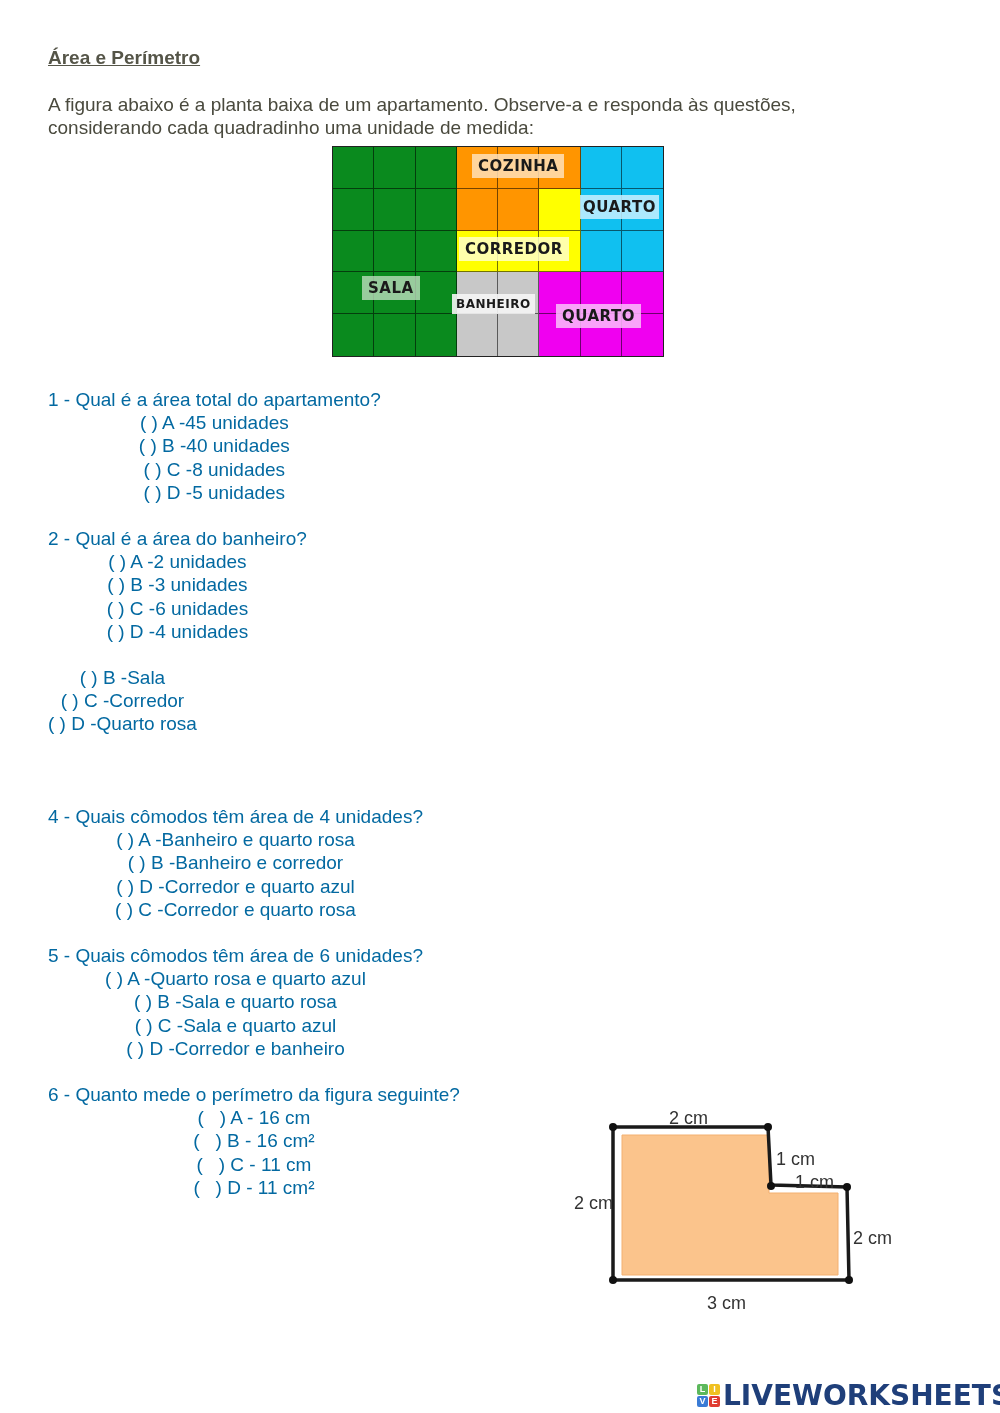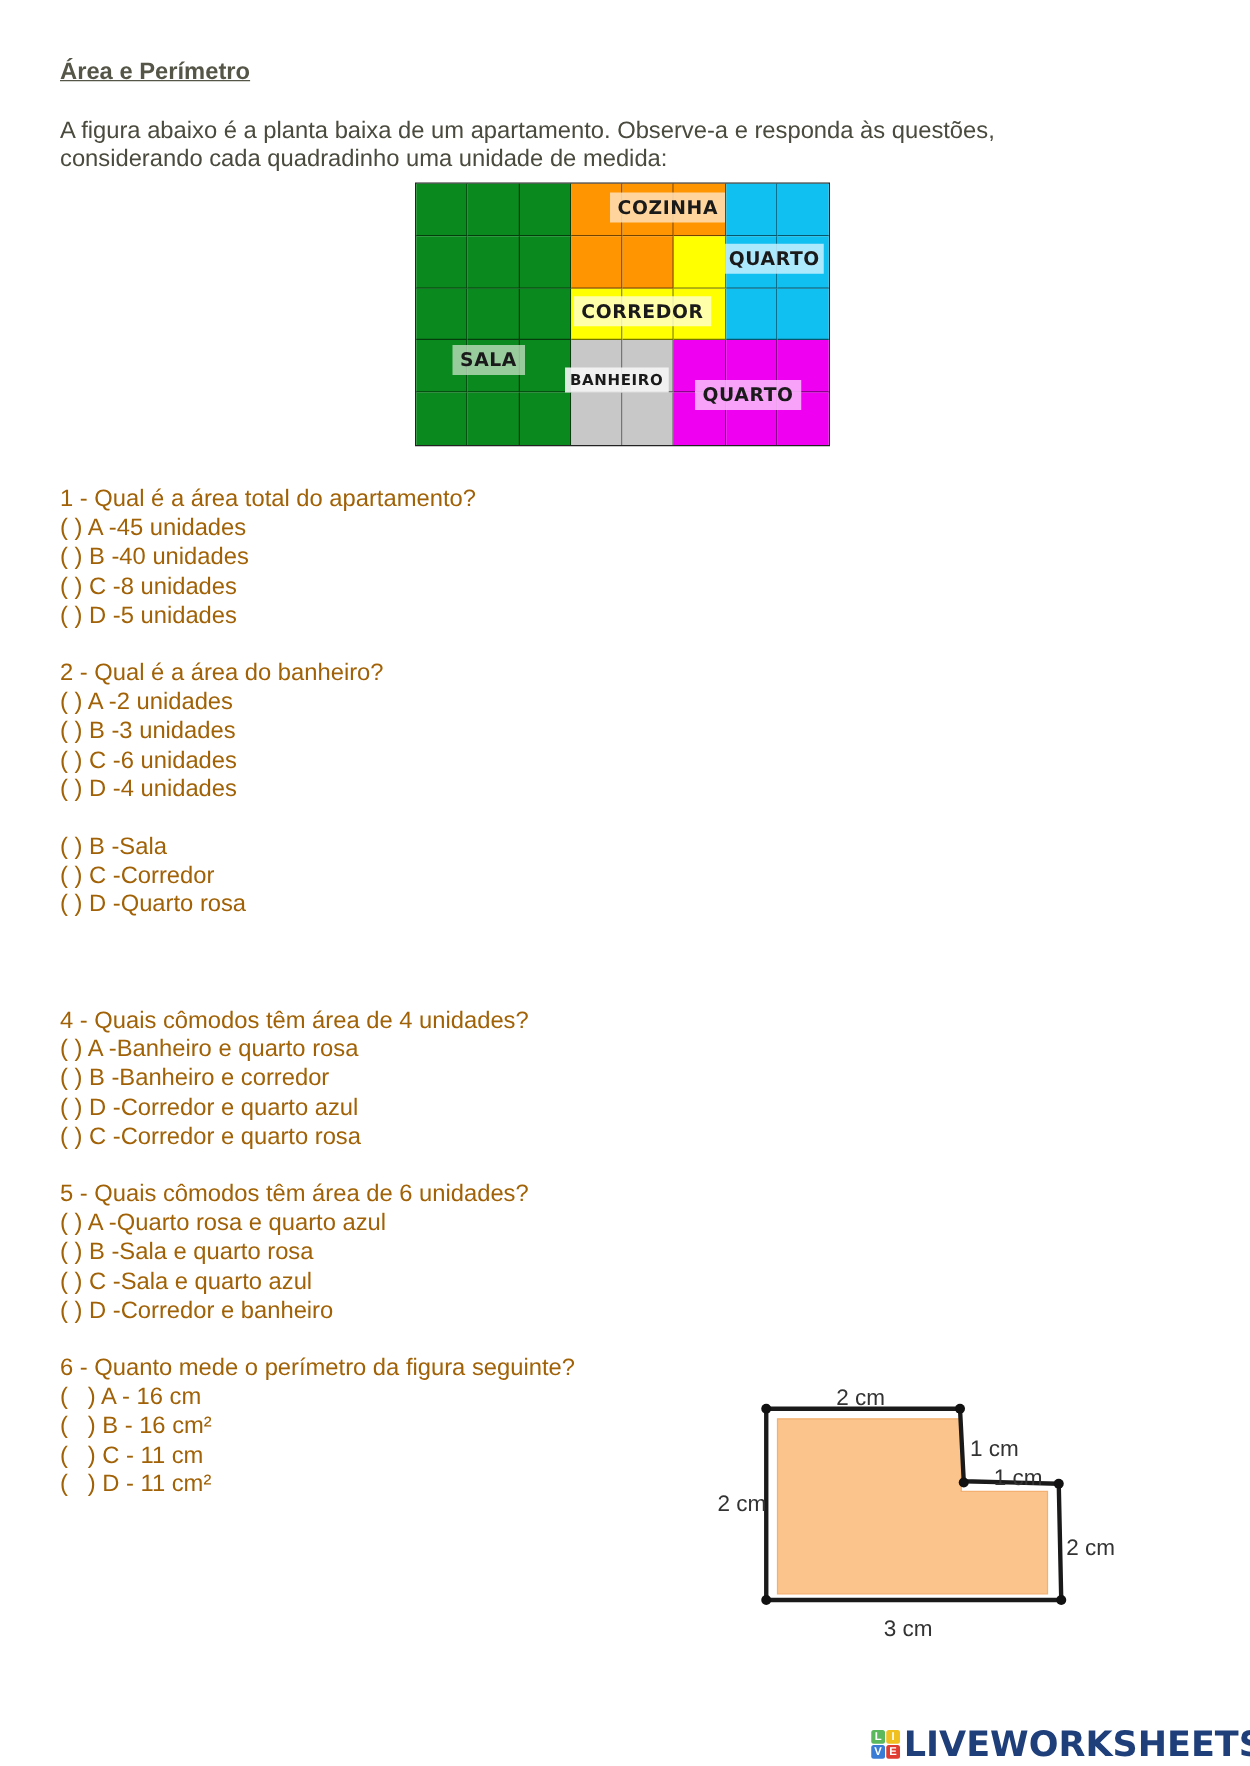--- a/index.html
+++ b/index.html
@@ -7,21 +7,21 @@
          font-family:"Liberation Sans", sans-serif; color:#4a4a3e; }
   .title { position:absolute; left:48px; top:47px; font-size:19px; font-weight:bold;
            text-decoration:underline; color:#555548; }
   .intro { position:absolute; left:48px; top:93px; font-size:19px; line-height:23px; color:#4a4a3e; width:900px; }
   .plan { position:absolute; left:332px; top:146px; width:332px; height:211px;
           display:grid; grid-template-columns:repeat(8,1fr); grid-template-rows:repeat(5,1fr);
           border:1px solid #222; box-sizing:border-box; }
   .cell { border-right:1px solid rgba(0,0,0,0.55); border-bottom:1px solid rgba(0,0,0,0.55); box-sizing:border-box; }
   .plan-label { position:absolute; font-family:"DejaVu Sans", sans-serif; font-weight:bold;
                 color:#1a1a1a; padding:3px 6px; font-size:15px; letter-spacing:0.5px; }
-  .q { position:absolute; left:48px; font-size:19px; line-height:23.2px; color:#a16207; }
+  .q { position:absolute; left:48px; font-size:19px; line-height:23.2px; color:#0369a1;text-align:center; }
   .q div { white-space:pre; }
   .figure { position:absolute; left:570px; top:1100px; width:330px; height:220px; }
   .dim { position:absolute; font-size:18px; color:#333; }
   .logo { position:absolute; left:697px; top:1379px; display:flex; align-items:center; }
   .logo-grid { display:grid; grid-template-columns:11px 11px; grid-template-rows:11px 11px; gap:1px; margin-right:3px; }
   .logo-grid span { font-size:9px; font-weight:bold; color:#fff; text-align:center; line-height:11px; border-radius:2px; }
   .logo-text { font-size:28px; font-weight:bold; color:#1f3f7a; letter-spacing:0px; font-family:"DejaVu Sans", sans-serif; }
 </style>
 </head>
 <body>
@@ -68,21 +68,21 @@
     <div class="cell" style="background: rgb(10, 138, 30); border-bottom: none;"></div>
     <div class="cell" style="background: rgb(10, 138, 30); border-bottom: none;"></div>
     <div class="cell" style="background: rgb(10, 138, 30); border-bottom: none;"></div>
     <div class="cell" style="background: rgb(200, 200, 200); border-bottom: none;"></div>
     <div class="cell" style="background: rgb(200, 200, 200); border-bottom: none;"></div>
     <div class="cell" style="background: rgb(240, 0, 240); border-bottom: none;"></div>
     <div class="cell" style="background: rgb(240, 0, 240); border-bottom: none;"></div>
     <div class="cell" style="background: rgb(240, 0, 240); border-right: none; border-bottom: none;"></div>
   </div>
 <div class="plan-label" style="left:362px;top:248px;background:rgba(200,225,200,0.75);margin-top:28px;">SALA</div>
-<div class="plan-label" style="left:488px;top:154px;background:rgba(255,225,185,0.85);">COZINHA</div>
+<div class="plan-label" style="left:472px;top:154px;background:rgba(255,225,185,0.85);">COZINHA</div>
 <div class="plan-label" style="left:580px;top:195px;background:rgba(200,240,255,0.85);padding:3px 3px;">QUARTO</div>
 <div class="plan-label" style="left:459px;top:237px;background:rgba(255,255,200,0.85);">CORREDOR</div>
 <div class="plan-label" style="left:452px;top:294px;background:rgba(245,245,245,0.9);font-size:12px;padding:3px 4px;">BANHEIRO</div>
 <div class="plan-label" style="left:556px;top:304px;background:rgba(250,190,250,0.85);">QUARTO</div>
 
 <div class="q" style="top:388px;">
   <div>1 - Qual é a área total do apartamento?</div>
   <div>( ) A -45 unidades</div>
   <div>( ) B -40 unidades</div>
   <div>( ) C -8 unidades</div>

